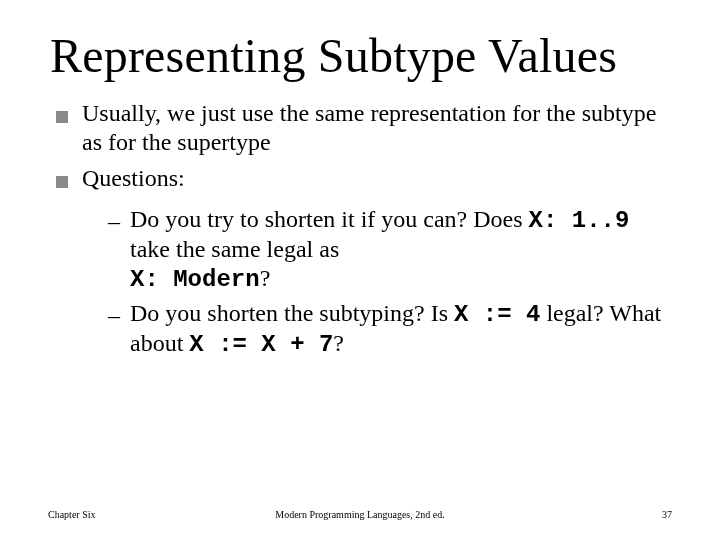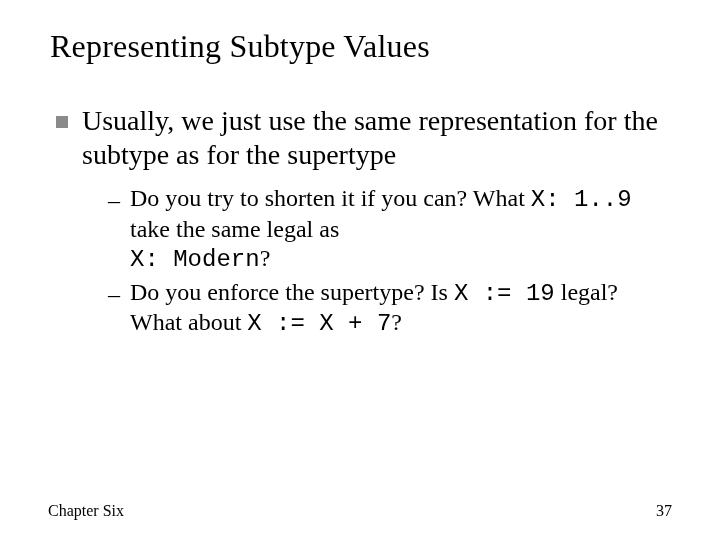--- a/index.html
+++ b/index.html
@@ -9,31 +9,31 @@
     background: #fff;
     font-family: "Times New Roman", Times, serif;
     color: #000;
     position: relative;
     overflow: hidden;
   }
   .slide {
     padding: 28px 50px 0 50px;
   }
   .title {
-    font-size: 32px;
+    font-size: 48px;
     font-weight: normal;
-    margin-bottom: 39px;
+    margin-bottom: 16px;
     letter-spacing: 0.2px;
   }
   .bullets-l1 {
     list-style: none;
     padding-left: 6px;
   }
   .bullets-l1 > li {
-    font-size: 28px;
+    font-size: 24px;
     line-height: 1.22;
     margin-bottom: 6px;
     display: flex;
     align-items: flex-start;
   }
   .bullets-l2 {
     list-style: none;
     padding-left: 58px;
     margin-top: 12px;
   }
@@ -58,28 +58,28 @@
     width: 12px;
     margin-right: 10px;
     margin-top: 2px;
     flex-shrink: 0;
     font-size: 24px;
     color: #000;
   }
   .txt { display: inline; }
   .code {
     font-family: "Courier New", Courier, monospace;
-    font-weight: normal;
+    font-weight: bold;
   }
   .footer {
     position: absolute;
     bottom: 20px;
     left: 0;
     width: 100%;
-    font-size: 16px;
+    font-size: 10px;
     display: flex;
     justify-content: space-between;
     padding: 0 48px;
   }
   .footer-left { text-align: left; }
   .footer-center {
     position: absolute;
     left: 50%;
     transform: translateX(-50%);
   }
@@ -89,34 +89,39 @@
 <body>
 
 <div class="slide">
   <h1 class="title">Representing Subtype Values</h1>
 
   <ul class="bullets-l1">
     <li>
       <span class="sq"></span>
       <span class="txt">Usually, we just use the same representation for the subtype as for the supertype</span>
     </li>
+    <li>
+      <span class="sq"></span>
+      <span class="txt">Questions:</span>
+    </li>
   </ul>
 
   <ul class="bullets-l2">
     <li>
       <span class="dash">–</span>
       <span class="txt">
-        <span>Do you try to shorten it if you can?  What </span><span class="code">X: 1..9</span><span> take the same legal as </span><br><span class="code">X: Modern</span><span>?</span>
+        <span>Do you try to shorten it if you can?  Does </span><span class="code">X: 1..9</span><span> take the same legal as </span><br><span class="code">X: Modern</span><span>?</span>
       </span>
     </li>
     <li>
       <span class="dash">–</span>
       <span class="txt">
-        <span>Do you enforce the supertype?  Is </span><span class="code">X := 19</span><span> legal?  What about </span><span class="code">X := X + 7</span><span>?</span>
+        <span>Do you shorten the subtyping?  Is </span><span class="code">X := 4</span><span> legal?  What about </span><span class="code">X := X + 7</span><span>?</span>
       </span>
     </li>
   </ul>
 </div>
 
 <div class="footer">
   <span class="footer-left">Chapter Six</span>
+  <span class="footer-center">Modern Programming Languages, 2nd ed.</span>
   <span class="footer-right">37</span>
 </div>
 
 </body></html>

